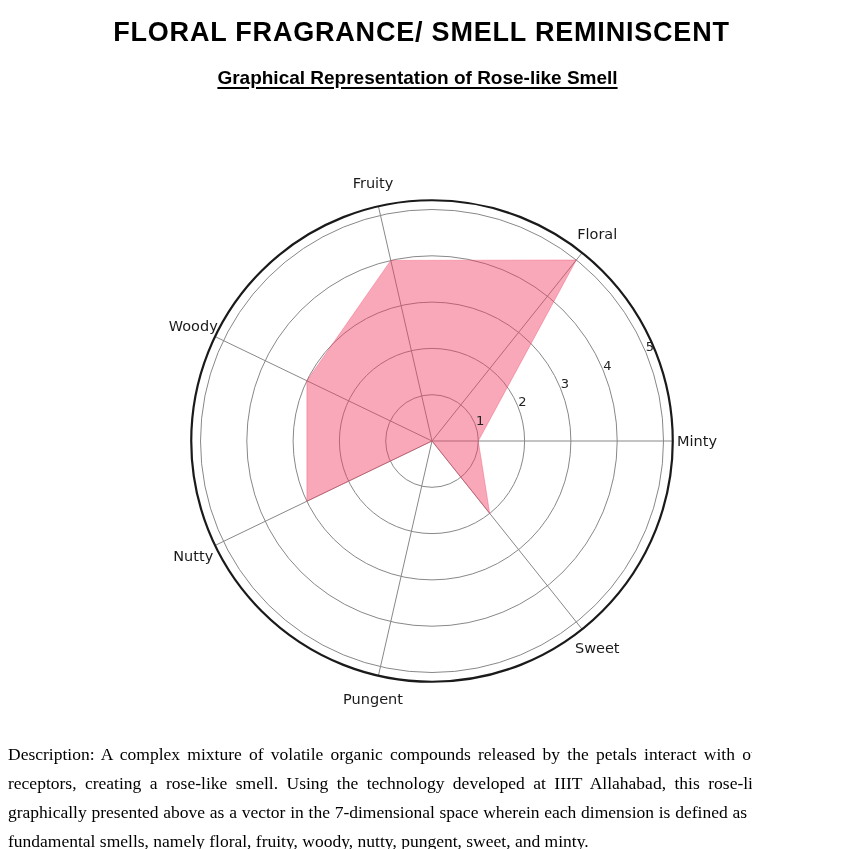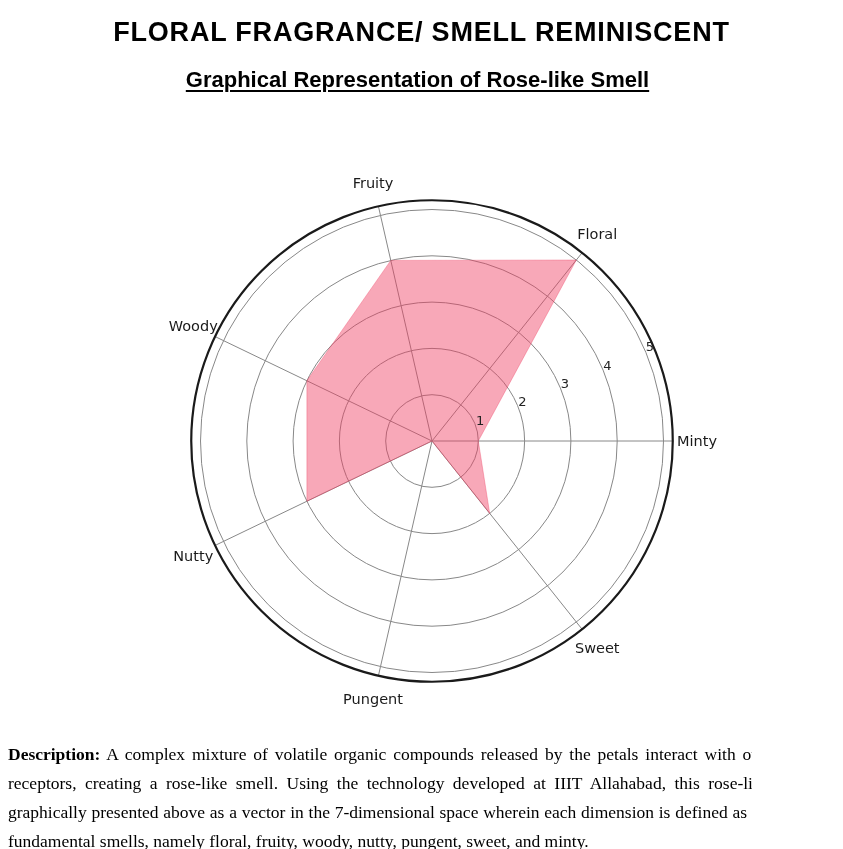--- a/index.html
+++ b/index.html
@@ -21,41 +21,41 @@
     font-size:27px;
     line-height:37px;
     letter-spacing:0.8px;
     color:#000000;
   }
   .main-title span{display:block;}
   .subtitle{
     margin:16px 8px 0 0;
     font-family:"Liberation Sans",sans-serif;
     font-weight:bold;
-    font-size:22px;
+    font-size:19px;
     color:#000000;
     text-decoration:underline;
     text-decoration-thickness:2px;
     text-underline-offset:3px;
   }
   .chart-wrap{
     position:absolute;top:0;left:0;width:843px;height:849px;
   }
   svg{display:block;}
   .desc{
     position:absolute;
     top:740px;left:8px;width:828px;
     margin:0;
     font-family:"Liberation Serif",serif;
     font-size:17.5px;
     line-height:29px;
     text-align:justify;
     color:#000000;
   }
-  .desc .lead{font-weight:bold;}
+  .desc .lead{font-weight:normal;}
 </style>
 </head>
 <body>
 
 <div class="page">
 
   <div class="titles">
     <h1 class="main-title">
       <span>FLORAL FRAGRANCE/ SMELL REMINISCENT</span>
     </h1>

